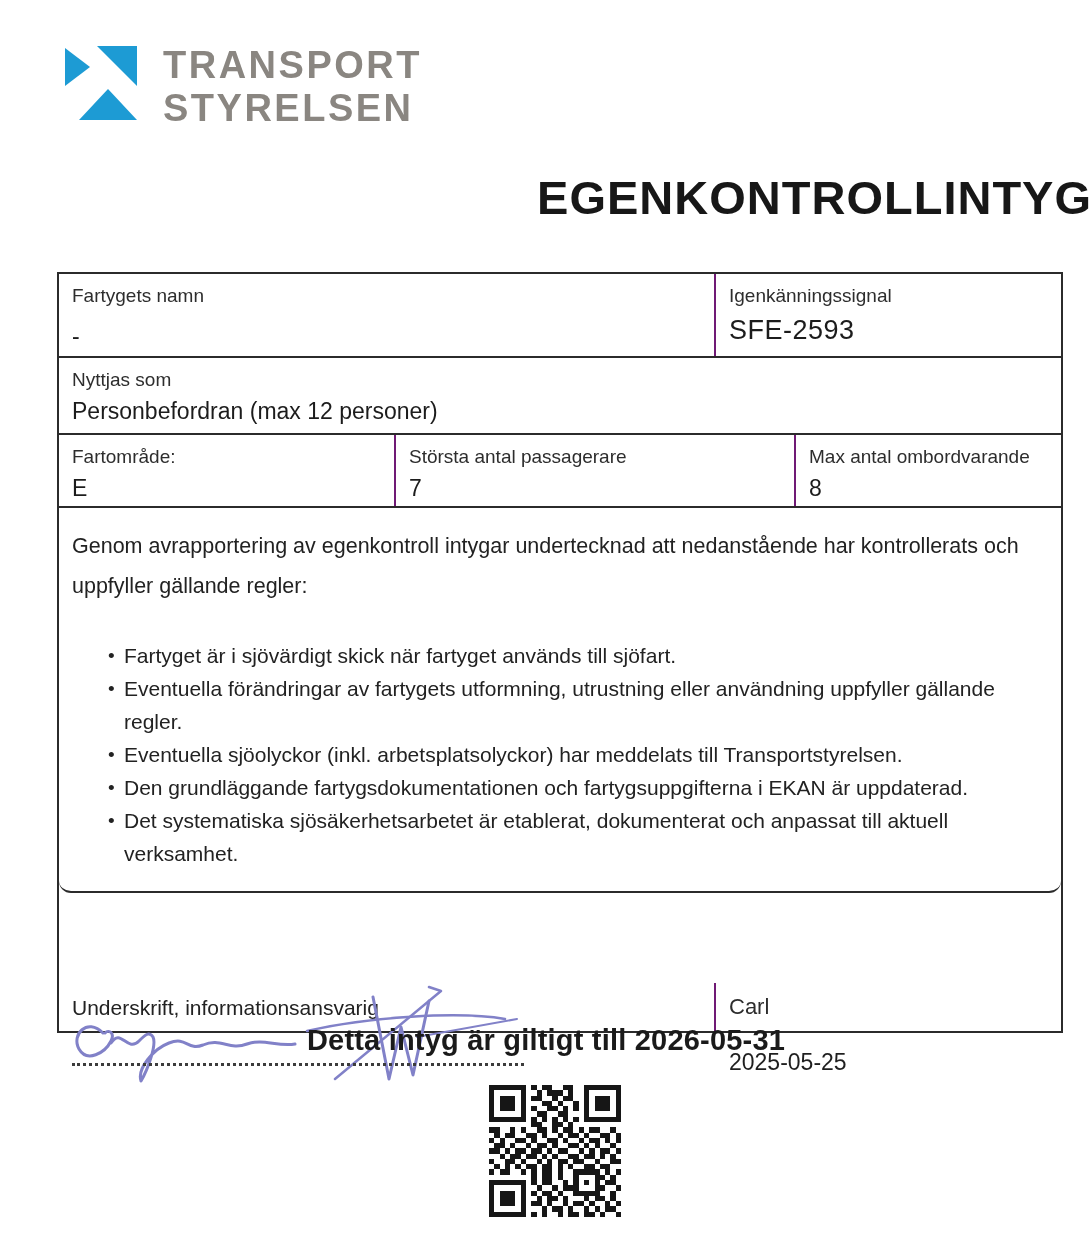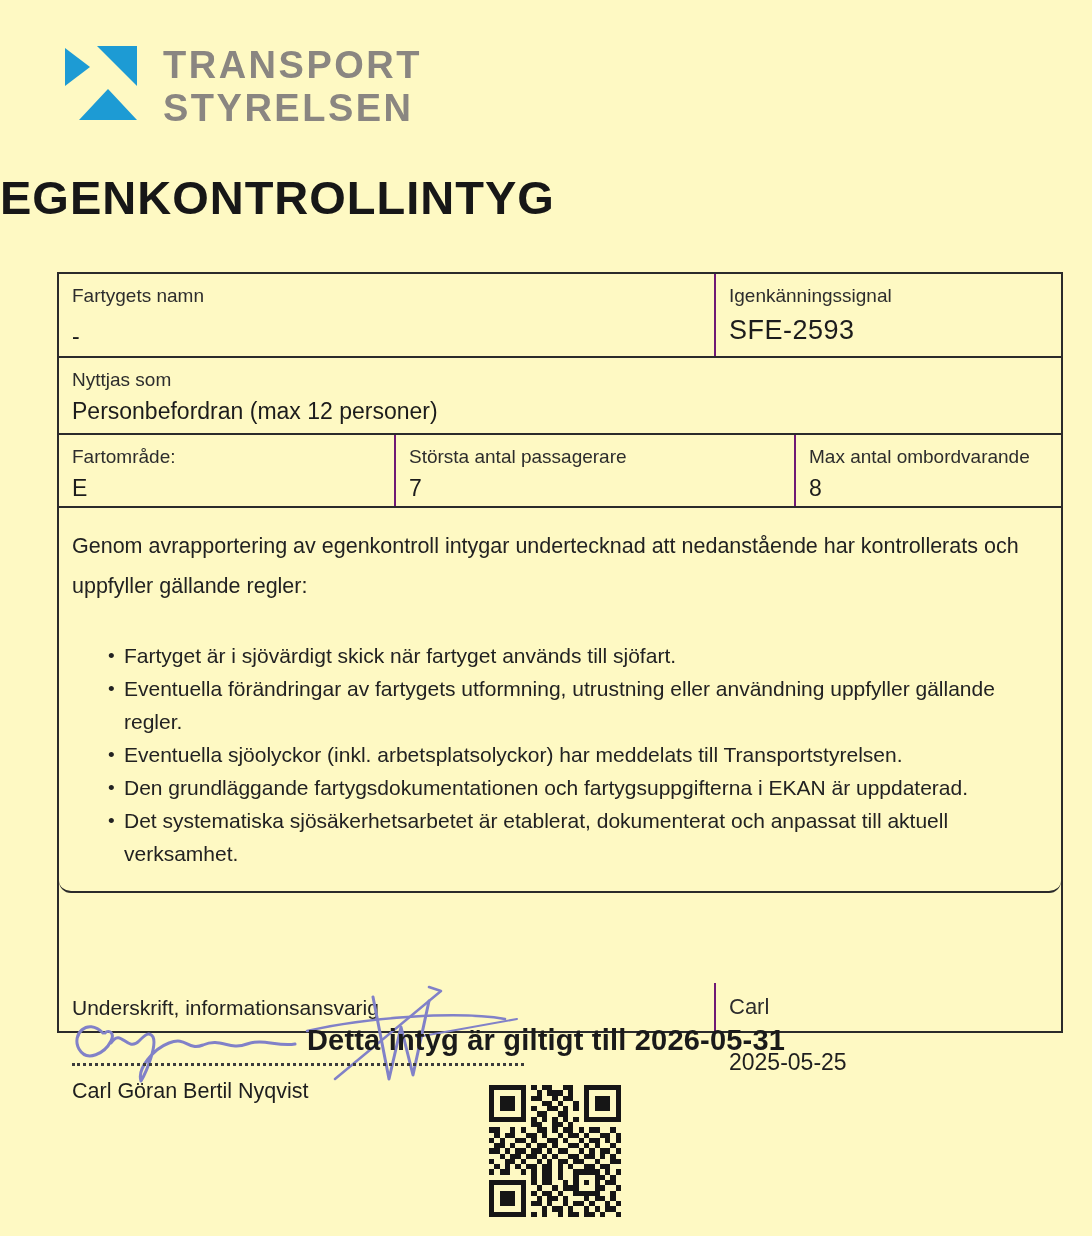--- a/index.html
+++ b/index.html
@@ -1,39 +1,39 @@
 <!DOCTYPE html>
 <html><head>
 <meta charset="utf-8">
 <style>
   * { margin:0; padding:0; box-sizing:border-box; }
   html,body { background:#e9e9e9; }
   .page {
     position:relative;
     width:1092px; height:1236px;
     margin:0 auto;
-    background:#fef9c3;
+    background:#ffffff;
     font-family:"Liberation Sans", sans-serif;
     color:#1f1f1f;
     overflow:hidden;
   }
 
   
   .logo-row { position:absolute; top:38px; left:57px; display:flex; align-items:flex-start; gap:24px; }
   .logo-mark { width:82px; height:92px; }
   .wordmark {
     font-weight:bold; font-size:38px; line-height:41px;
     letter-spacing:2.5px; margin-top:6px;
     transform:scaleY(1.04); transform-origin:top left;
   }
 
   
   .doc-title {
     position:absolute; top:170px; left:0; width:100%;
-    text-align:left; font-size:47px; font-weight:bold;
+    text-align:right; font-size:47px; font-weight:bold;
     letter-spacing:1px; color:#171717;
   }
 
   
   .form-table {
     position:absolute; left:57px; top:272px; width:1006px;
     border:2px solid #2b2b2b;
   }
   .t-row { display:flex; border-bottom:2px solid #2b2b2b; }
   .t-row:last-child { border-bottom:none;align-items:flex-end; }
@@ -171,21 +171,20 @@
         <div class="sig-label">Underskrift, informationsansvarig</div>
         <svg class="signature-svg" viewBox="0 0 470 104" fill="none" stroke-linecap="round" stroke-linejoin="round">
           <path class="ink" stroke-width="3" d="M36,48 C20,32 4,50 12,64 C20,78 38,68 44,56 C48,48 42,44 38,48" stroke="#8181c8"></path>
           <path class="ink" stroke-width="3" d="M44,58 C54,42 60,68 72,56 C78,50 82,46 86,52 C90,60 80,86 74,96 C70,84 86,64 102,58 C120,51 120,66 136,60 C154,52 162,66 180,59 C196,53 210,62 228,59" stroke="#8181c8"></path>
           <path class="ink" stroke-width="3" d="M306,12 L322,94 L334,42 L346,90 L362,16" stroke="#8181c8"></path>
           <path class="ink" stroke-width="2.5" d="M240,46 C300,32 392,26 438,34" stroke="#8181c8"></path>
           <path class="ink" stroke-width="2.5" d="M268,94 L374,6 L362,2" stroke="#8181c8"></path>
           <path class="ink" stroke-width="2" d="M350,52 L450,34" stroke="#8181c8"></path>
         </svg>
         <div class="dotted-line"></div>
-        <div class="sig-name">Carl Göran Bertil Nyqvist</div>
       </div>
       <div class="t-cell c-right">
         <div class="lbl date-label">Carl</div>
         <div class="date-value">2025-05-25</div>
       </div>
     </div>
 
   </div>
 
   <div class="validity">Detta intyg är giltigt till 2026-05-31</div>

